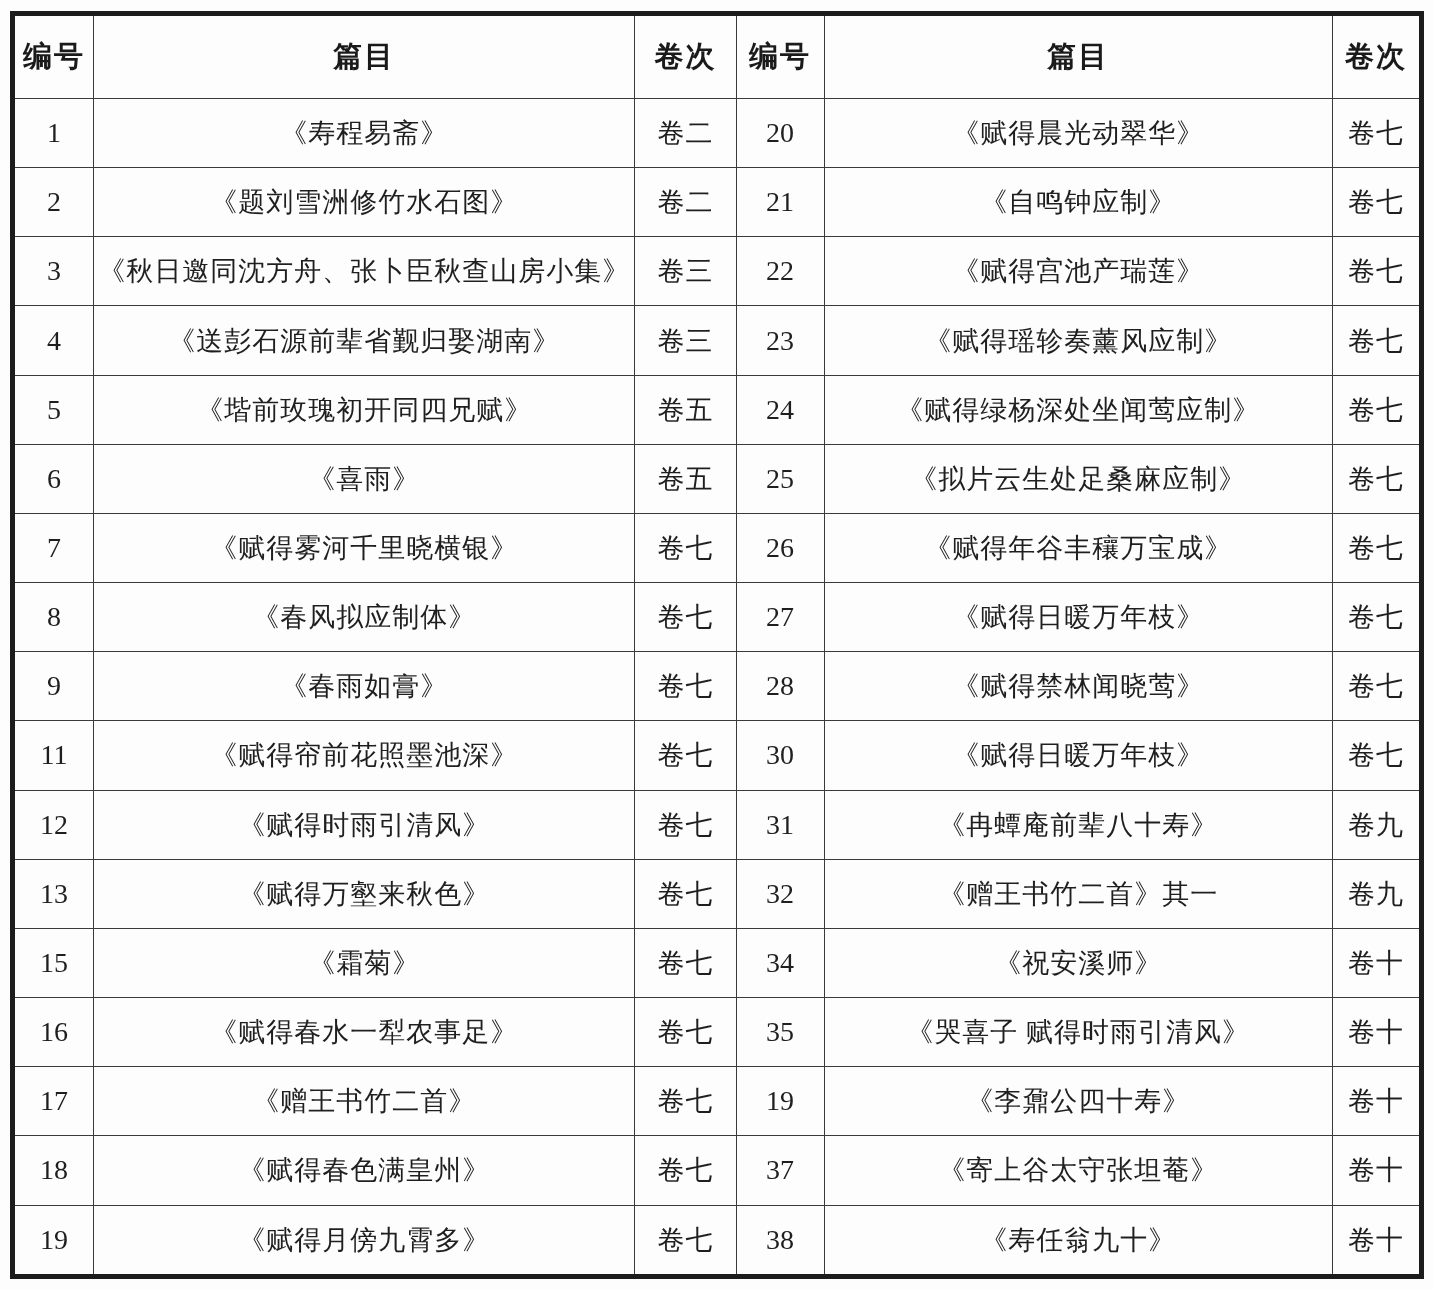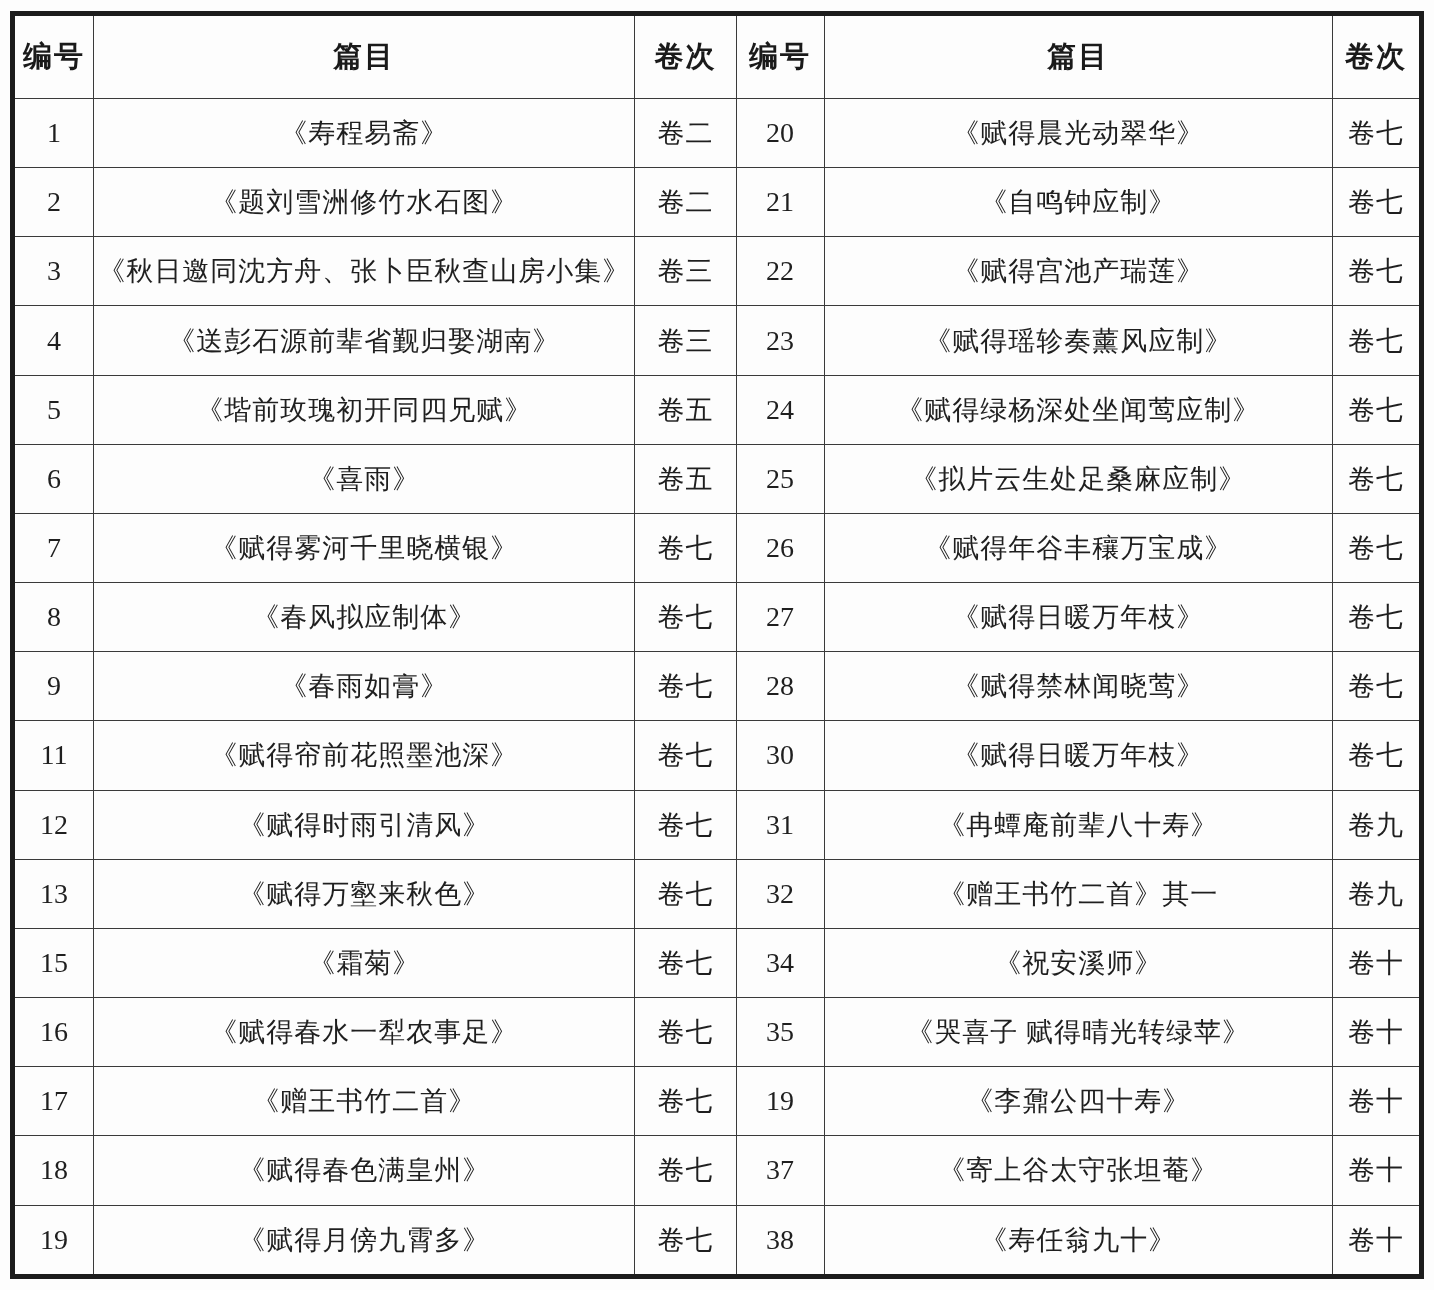--- a/index.html
+++ b/index.html
@@ -181,21 +181,21 @@
           <td class="cell-volume">卷七</td>
           <td class="cell-id">34</td>
           <td class="cell-title">《祝安溪师》</td>
           <td class="cell-volume">卷十</td>
         </tr>
         <tr>
           <td class="cell-id">16</td>
           <td class="cell-title">《赋得春水一犁农事足》</td>
           <td class="cell-volume">卷七</td>
           <td class="cell-id">35</td>
-          <td class="cell-title">《哭喜子 赋得晴光转绿苹》</td>
+          <td class="cell-title">《哭喜子 赋得时雨引清风》</td>
           <td class="cell-volume">卷十</td>
         </tr>
         <tr>
           <td class="cell-id">17</td>
           <td class="cell-title">《赠王书竹二首》</td>
           <td class="cell-volume">卷七</td>
           <td class="cell-id">19</td>
           <td class="cell-title">《李鼐公四十寿》</td>
           <td class="cell-volume">卷十</td>
         </tr>

